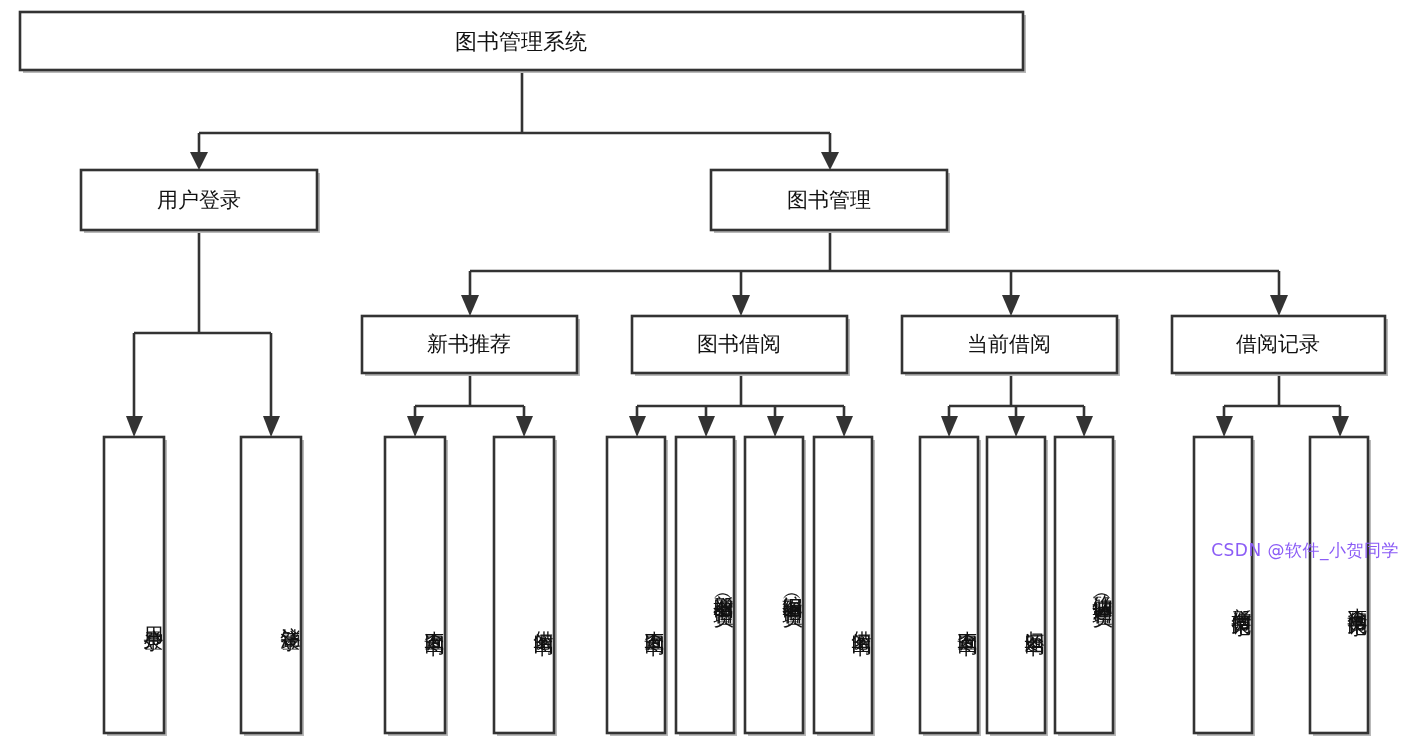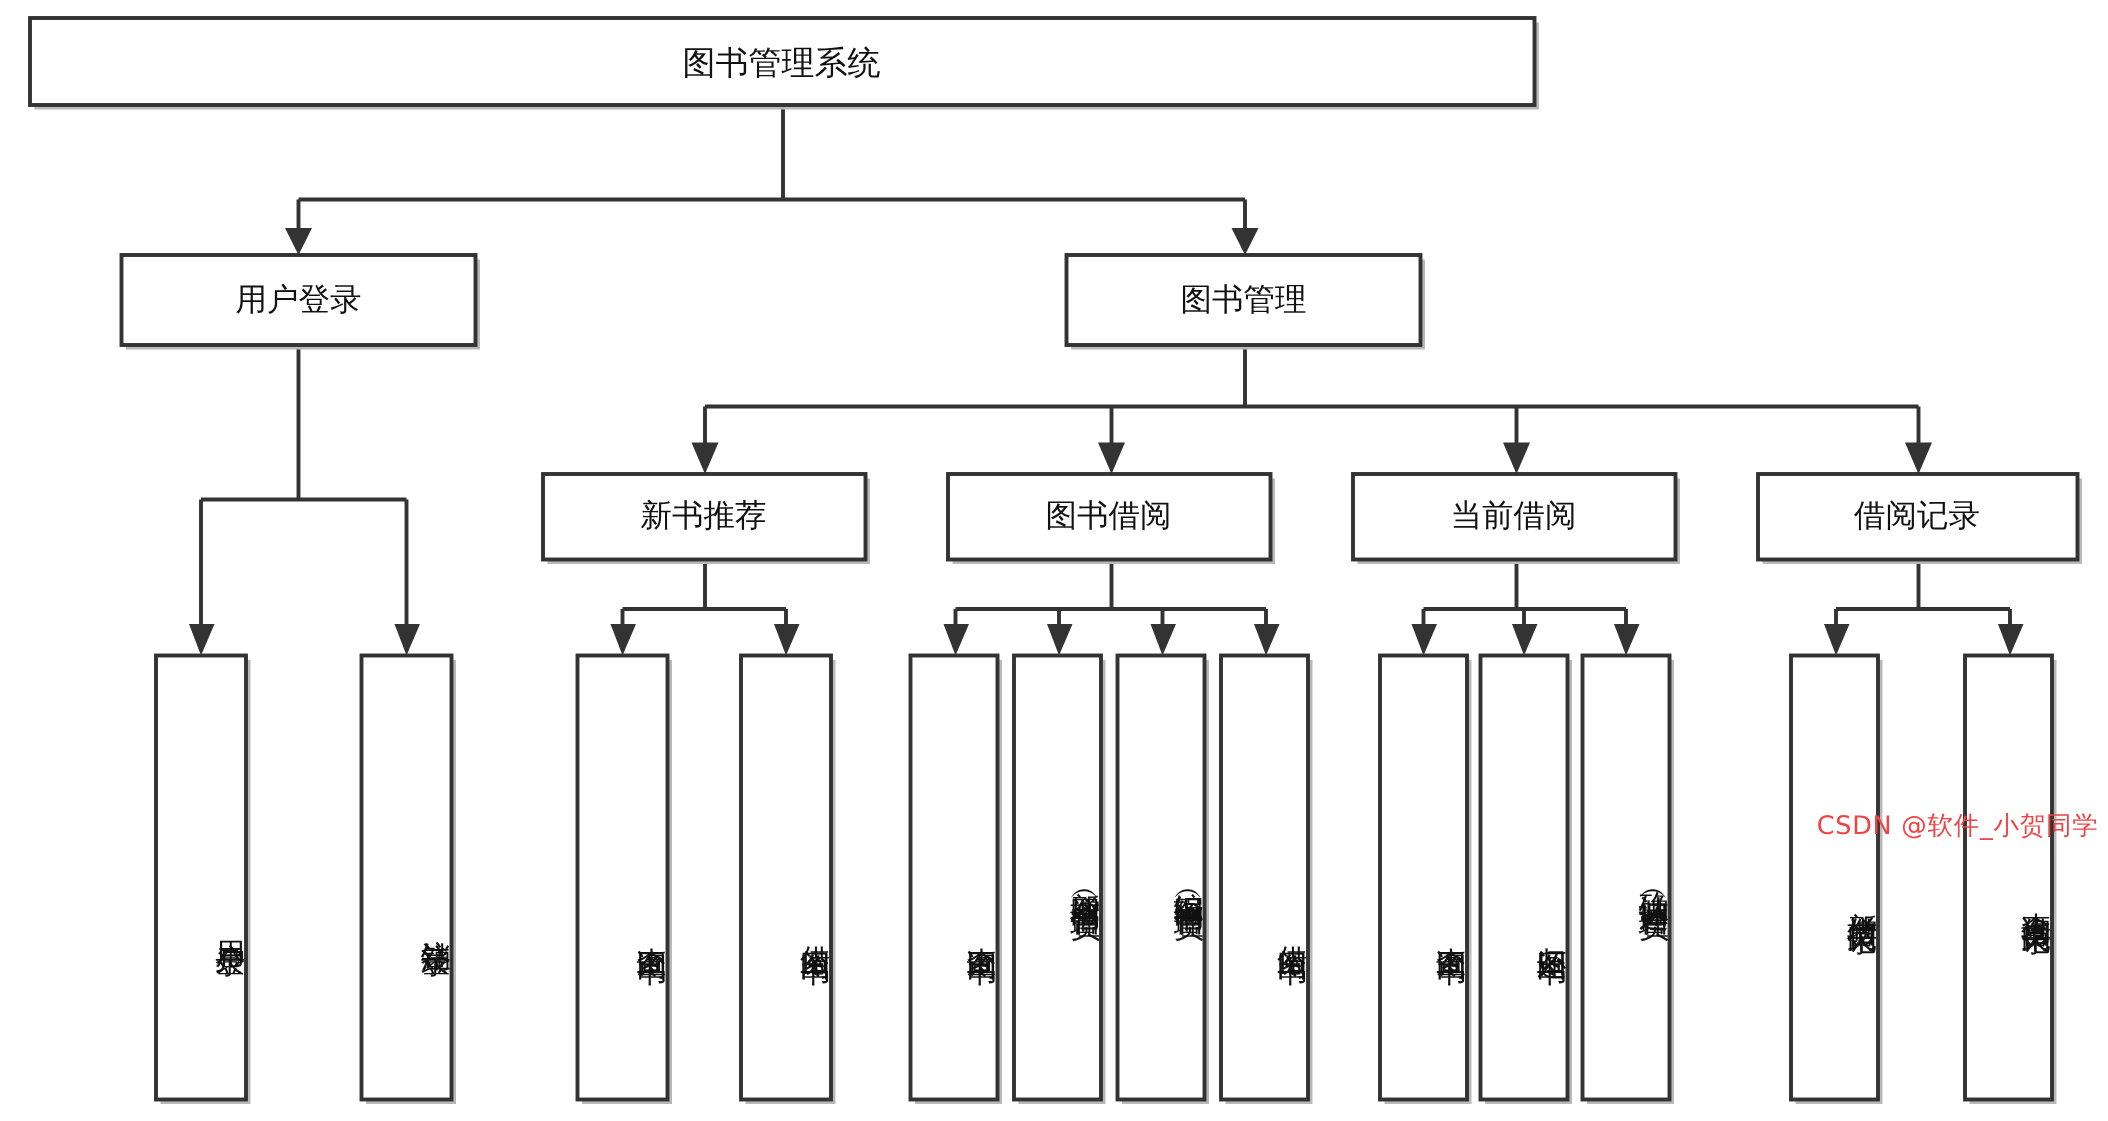--- a/index.html
+++ b/index.html
@@ -66,21 +66,21 @@
     justify-content: center;
     white-space: nowrap;
     pointer-events: none;
   }
   .watermark {
     position: absolute;
     right: 6px;
     bottom: 6px;
     font-family: "DejaVu Sans", "Liberation Sans", sans-serif;
     font-size: 17px;
-    color: #ef4444;
+    color: #8b5cf6;
     letter-spacing: 0.5px;
     white-space: nowrap;
     margin-top: 46px;
   }
 </style>
 </head>
 <body>
 
 <div id="diagram-root">
 

